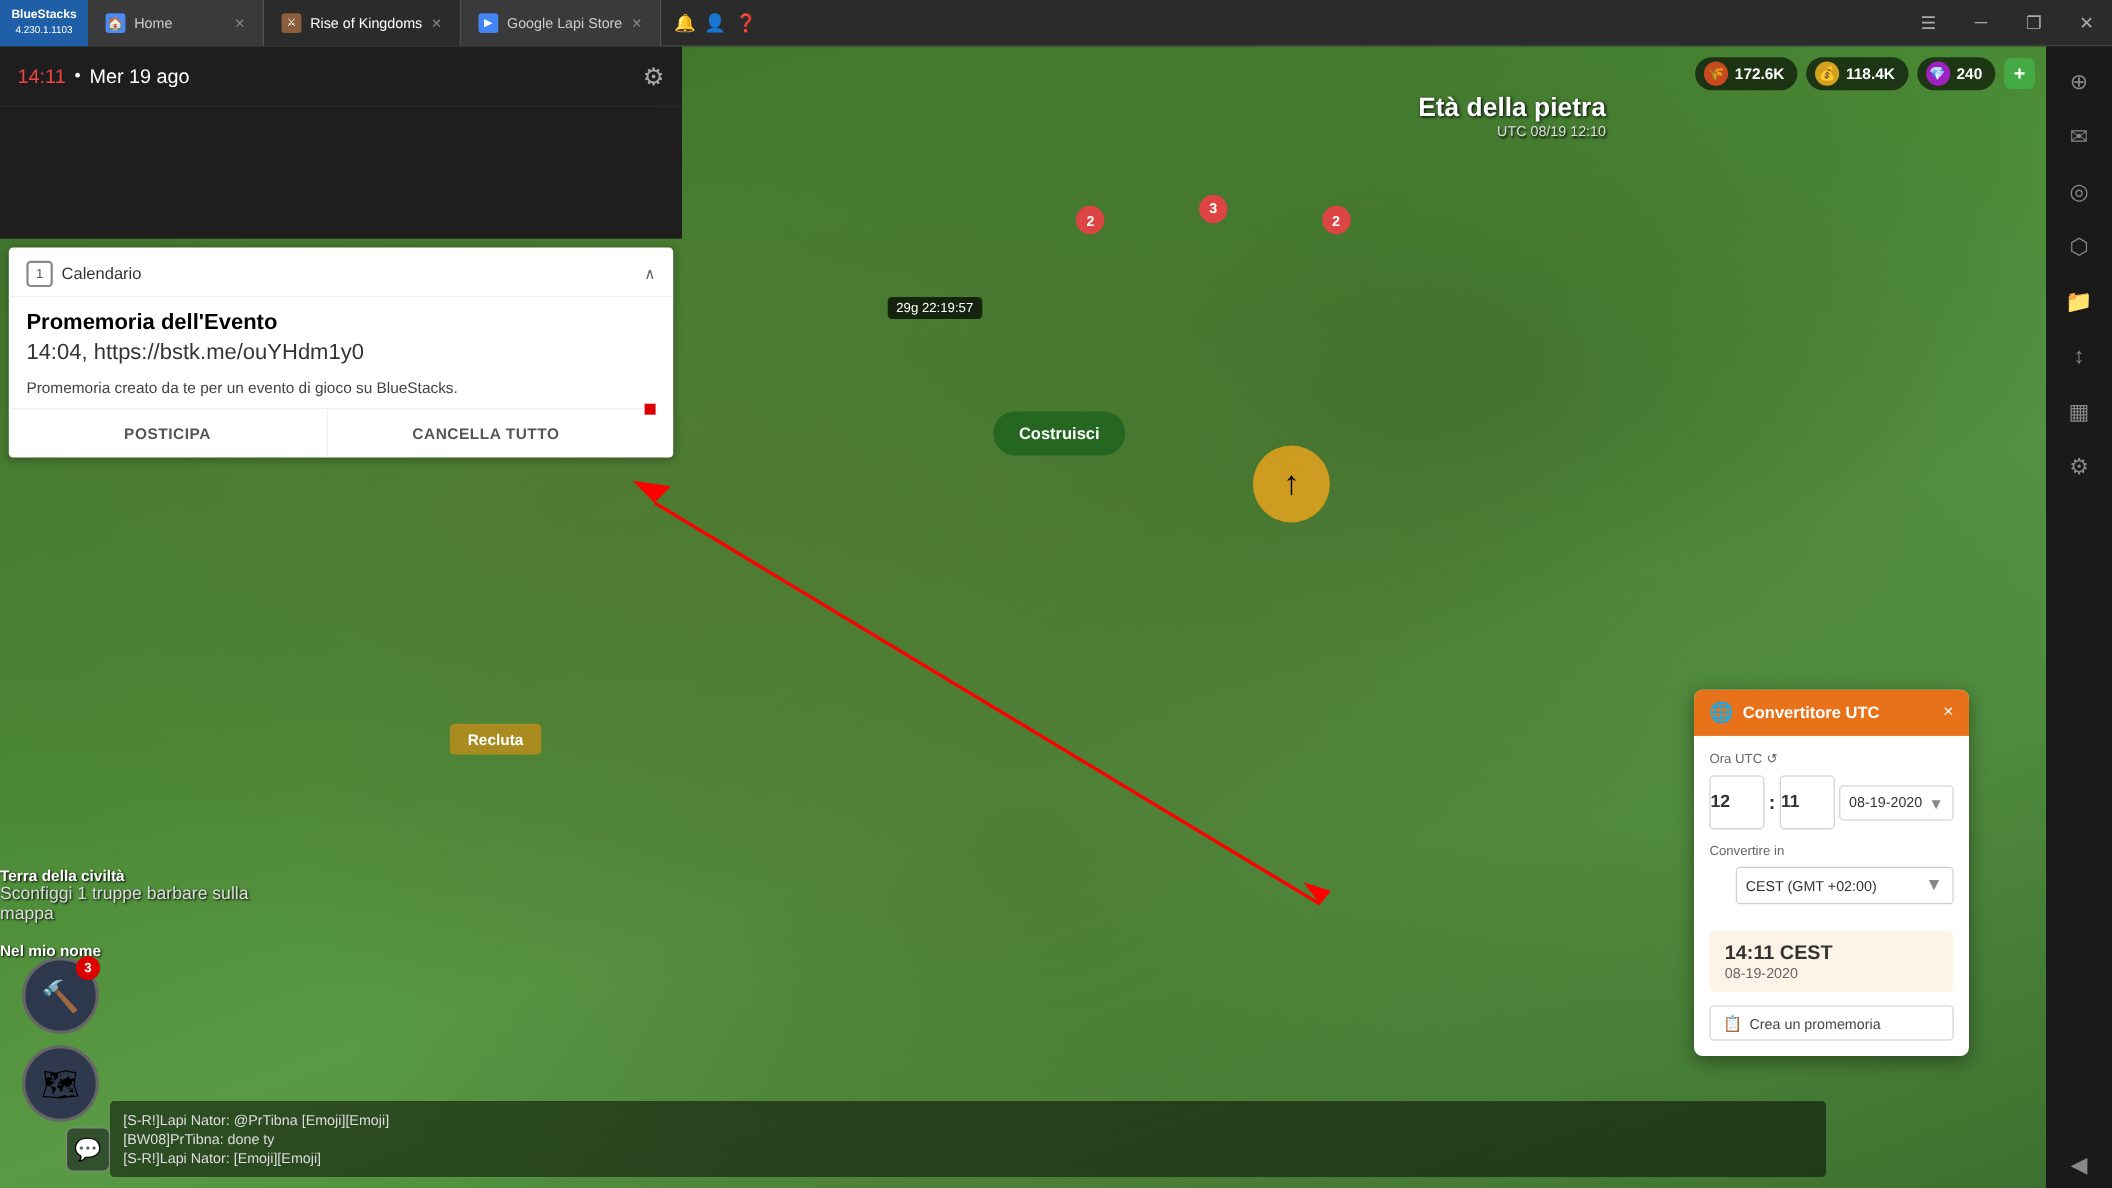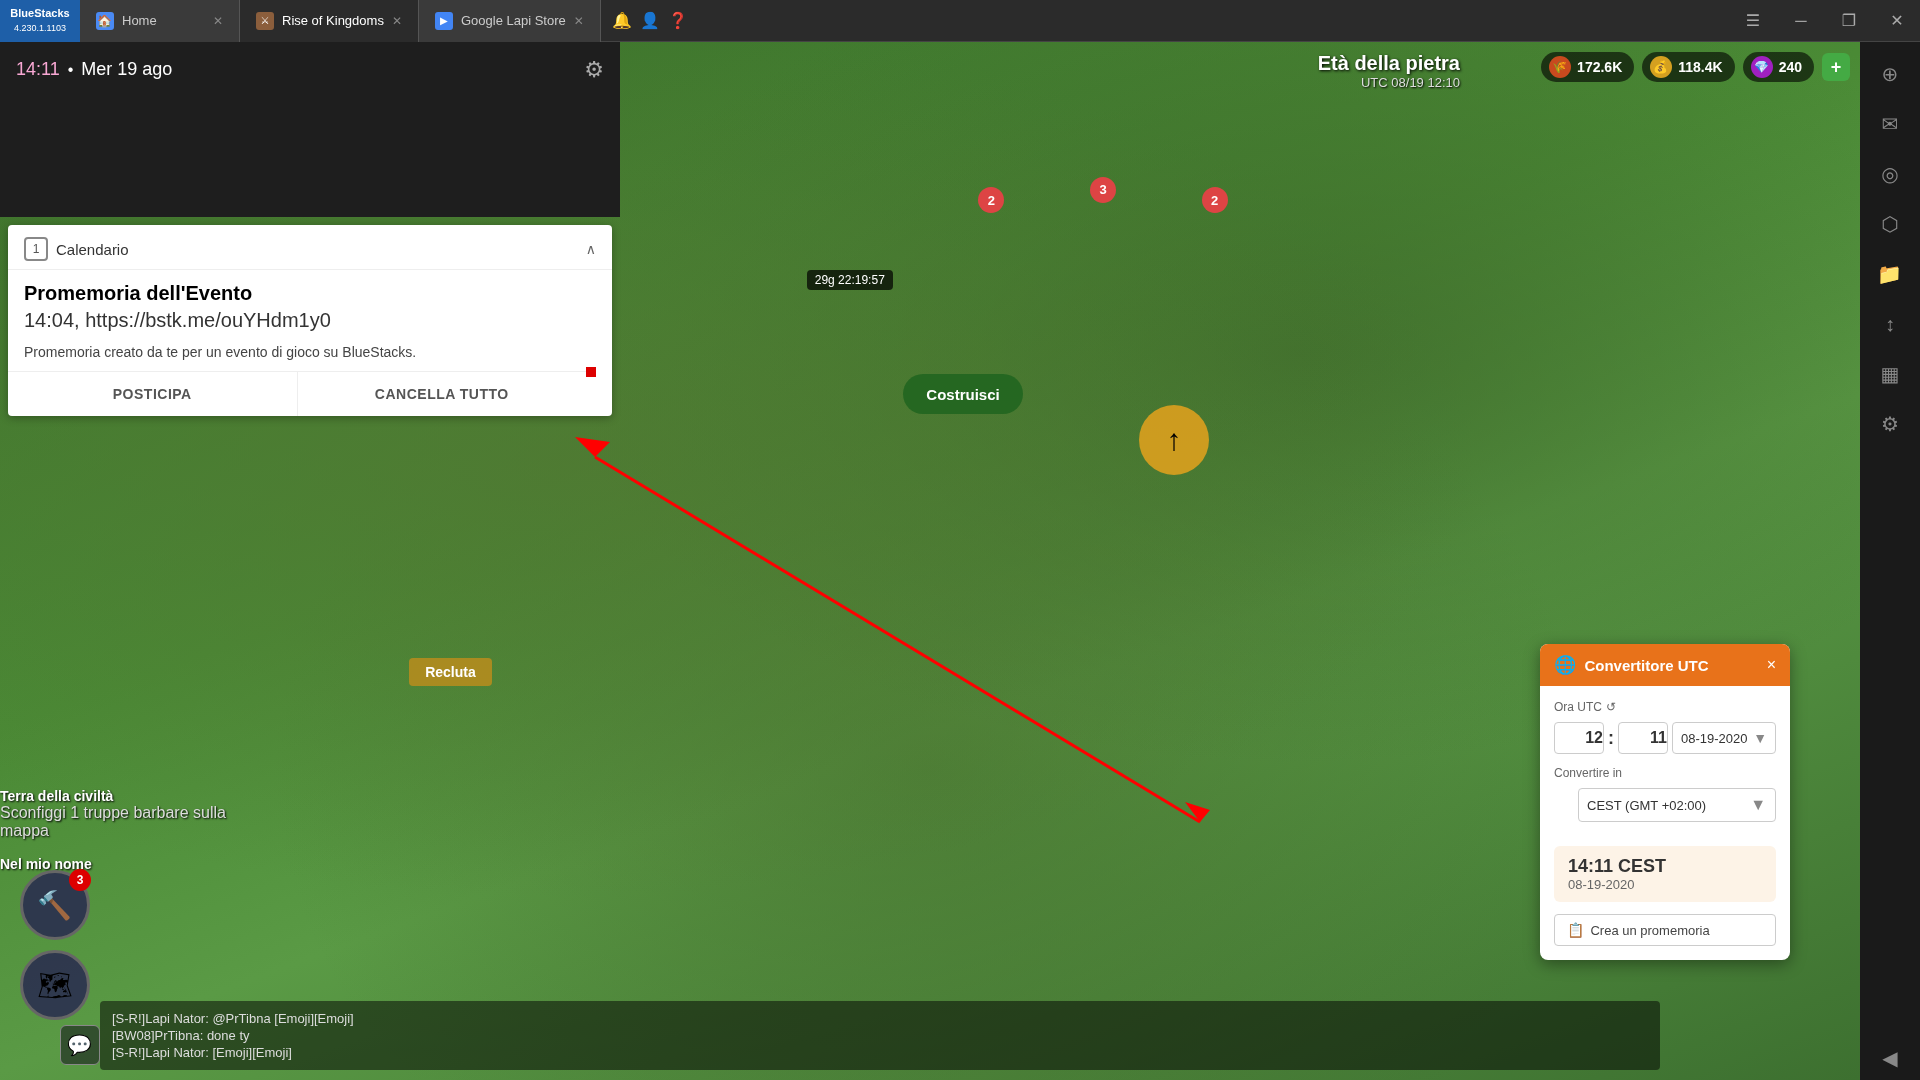--- a/index.html
+++ b/index.html
@@ -59,35 +59,35 @@
     .hud-icon { width: 22px; height: 22px; border-radius: 50%; display: flex; align-items: center; justify-content: center; font-size: 12px; }
     .hud-add {
       width: 28px; height: 28px; background: #4a4; border-radius: 6px; color: #fff;
       display: flex; align-items: center; justify-content: center; font-size: 18px; font-weight: bold; cursor: pointer;
     }
 
     
     .era-label {
       position: absolute; top: 10px; right: 400px; z-index: 20; text-align: right;
     }
-    .era-label .era-name { color: #fff; font-size: 20px; font-weight: bold; text-shadow: 1px 1px 3px #000; }
+    .era-label .era-name { color: #fff; font-size: 24px; font-weight: bold; text-shadow: 1px 1px 3px #000; margin-top: 32px; }
     .era-label .era-time { color: #ddd; font-size: 13px; text-shadow: 1px 1px 2px #000; }
 
     
     #notification-panel {
       position: absolute; left: 0; top: 0; width: 620px; height: 100%; z-index: 50;
       pointer-events: none;
     }
 
     
     #status-bar {
       width: 100%; height: 55px; background: #1e1e1e; display: flex; align-items: center; padding: 0 16px;
       pointer-events: all; position: relative;
     }
-    .status-time { color: #f9a8d4; font-size: 18px; font-weight: 500; }
+    .status-time { color: #ef4444; font-size: 18px; font-weight: 500; }
     .status-dot { color: #fff; margin: 0 8px; }
     .status-date { color: #fff; font-size: 18px; }
     .status-gear {
       margin-left: auto; color: #aaa; font-size: 22px; cursor: pointer;
     }
 
     
     #notif-card {
       background: #fff; border-radius: 4px; margin: 8px 8px; pointer-events: all;
       box-shadow: 0 2px 8px rgba(0,0,0,0.3);
@@ -181,22 +181,22 @@
     .utc-header {
       background: #e8721a; padding: 10px 14px; display: flex; align-items: center; gap: 8px;
     }
     .utc-header-icon { color: #fff; font-size: 18px; }
     .utc-header-title { color: #fff; font-size: 15px; font-weight: bold; flex: 1; }
     .utc-header-close { color: #fff; cursor: pointer; font-size: 16px; }
     .utc-body { padding: 14px; }
     .utc-label { font-size: 12px; color: #666; margin-bottom: 8px; display: flex; align-items: center; gap: 4px; }
     .utc-time-row { display: flex; align-items: center; gap: 4px; margin-bottom: 12px; }
     .utc-input {
-      width: 50px; height: 32px; border: 1px solid #ccc; border-radius: 4px;
-      text-align: right; font-size: 16px; font-weight: bold; color: #333;
+      width: 50px; height: 49px; border: 1px solid #ccc; border-radius: 4px;
+      text-align: left; font-size: 16px; font-weight: bold; color: #333;
     }
     .utc-sep { font-size: 18px; font-weight: bold; color: #333; }
     .utc-date-input {
       flex: 1; height: 32px; border: 1px solid #ccc; border-radius: 4px;
       padding: 0 8px; font-size: 13px; color: #333; display: flex; align-items: center;
       justify-content: space-between;
     }
     .utc-select {
       width: 100%; height: 34px; border: 1px solid #ccc; border-radius: 4px;
       padding: 0 8px; font-size: 13px; color: #333; background: #fff; margin-bottom: 12px;

